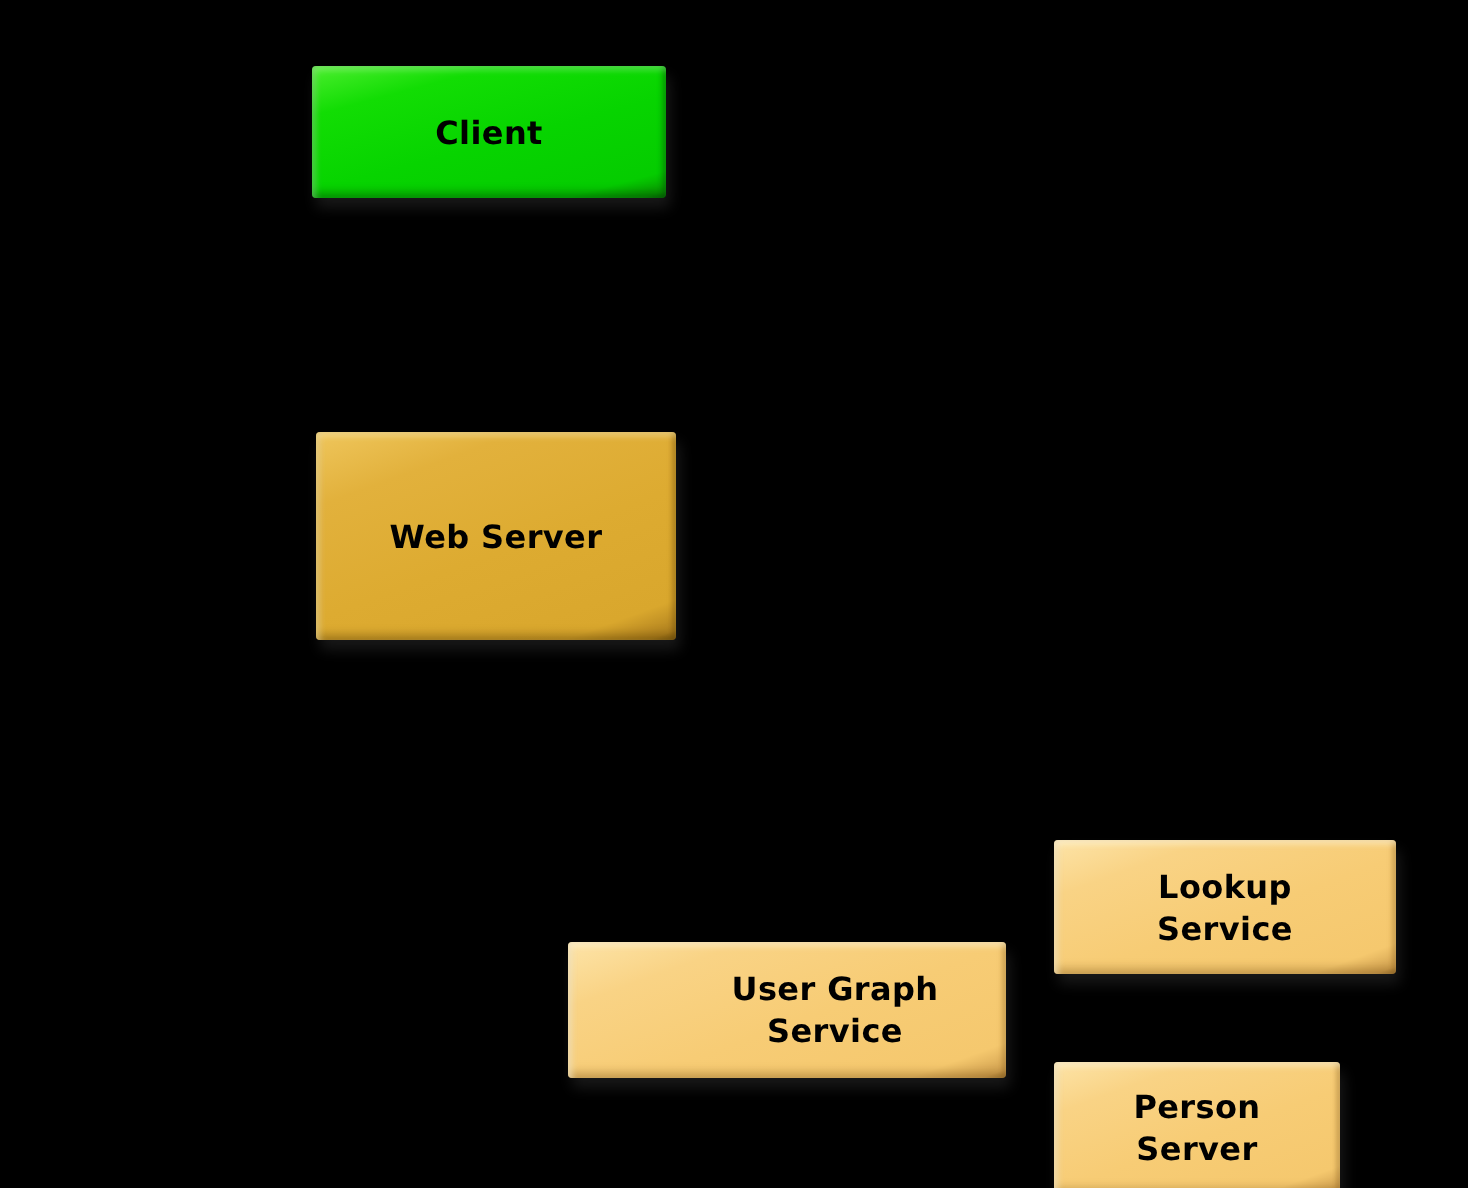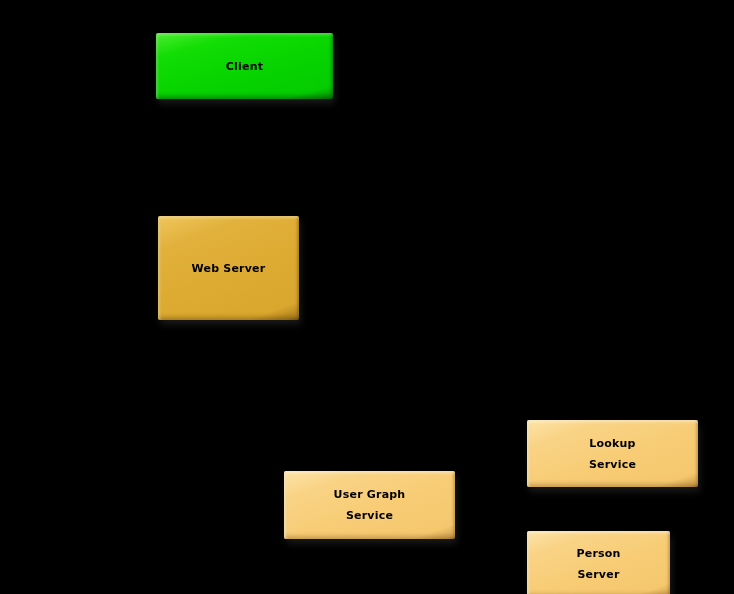--- a/index.html
+++ b/index.html
@@ -15,21 +15,21 @@
     overflow: hidden;
     font-family: "DejaVu Sans", sans-serif;
   }
   .node {
     position: absolute;
     display: flex;
     align-items: center;
     justify-content: center;
     text-align: center;
     font-weight: bold;
-    font-size: 11px;
+    font-size: 16px;
     line-height: 21px;
     color: #000000;
     white-space: pre-line;
     border-radius: 2px;
     letter-spacing: 0.2px;
   }
   .node--green {
     background: linear-gradient(165deg,
       #4cee2e 0%, #12dd04 22%, #07d400 55%, #05cc00 88%, #089c00 97%, #056e00 100%);
     box-shadow:
@@ -51,23 +51,23 @@
     background: linear-gradient(160deg,
       #fde4a8 0%, #f9d385 22%, #f7cc75 55%, #f5c86e 88%, #d3a351 97%, #9c7330 100%);
     box-shadow:
       inset 2px 2px 3px rgba(255,250,230,0.55),
       inset -2px 0 2px rgba(120,80,20,0.20),
       inset 0 -3px 4px rgba(120,80,20,0.35),
       2px 5px 7px rgba(80,80,80,0.30);
     margin-top: 48px;
   }
   #n-client    { left: 156px; top:  33px; width: 177px; height:  66px; }
-  #n-web       { left: 158px; top: 216px; width: 141px; height: 104px; }
+  #n-web       { left: 158px; top: 216px; width: 180px; height: 104px; }
   #n-search    { left:  34px; top: 457px; width: 173px; height: 103px; }
-  #n-usergraph { left: 284px; top: 423px; width: 171px; height:  68px; }
+  #n-usergraph { left: 284px; top: 423px; width: 171px; height:  68px; padding-left: 48px; }
   #n-lookup    { left: 527px; top: 372px; width: 171px; height:  67px; }
   #n-person    { left: 527px; top: 483px; width: 143px; height:  66px; }
 </style>
 </head>
 <body>
 
 <div class="canvas">
   <div class="node node--green" id="n-client">
     <span>Client</span>
   </div>

